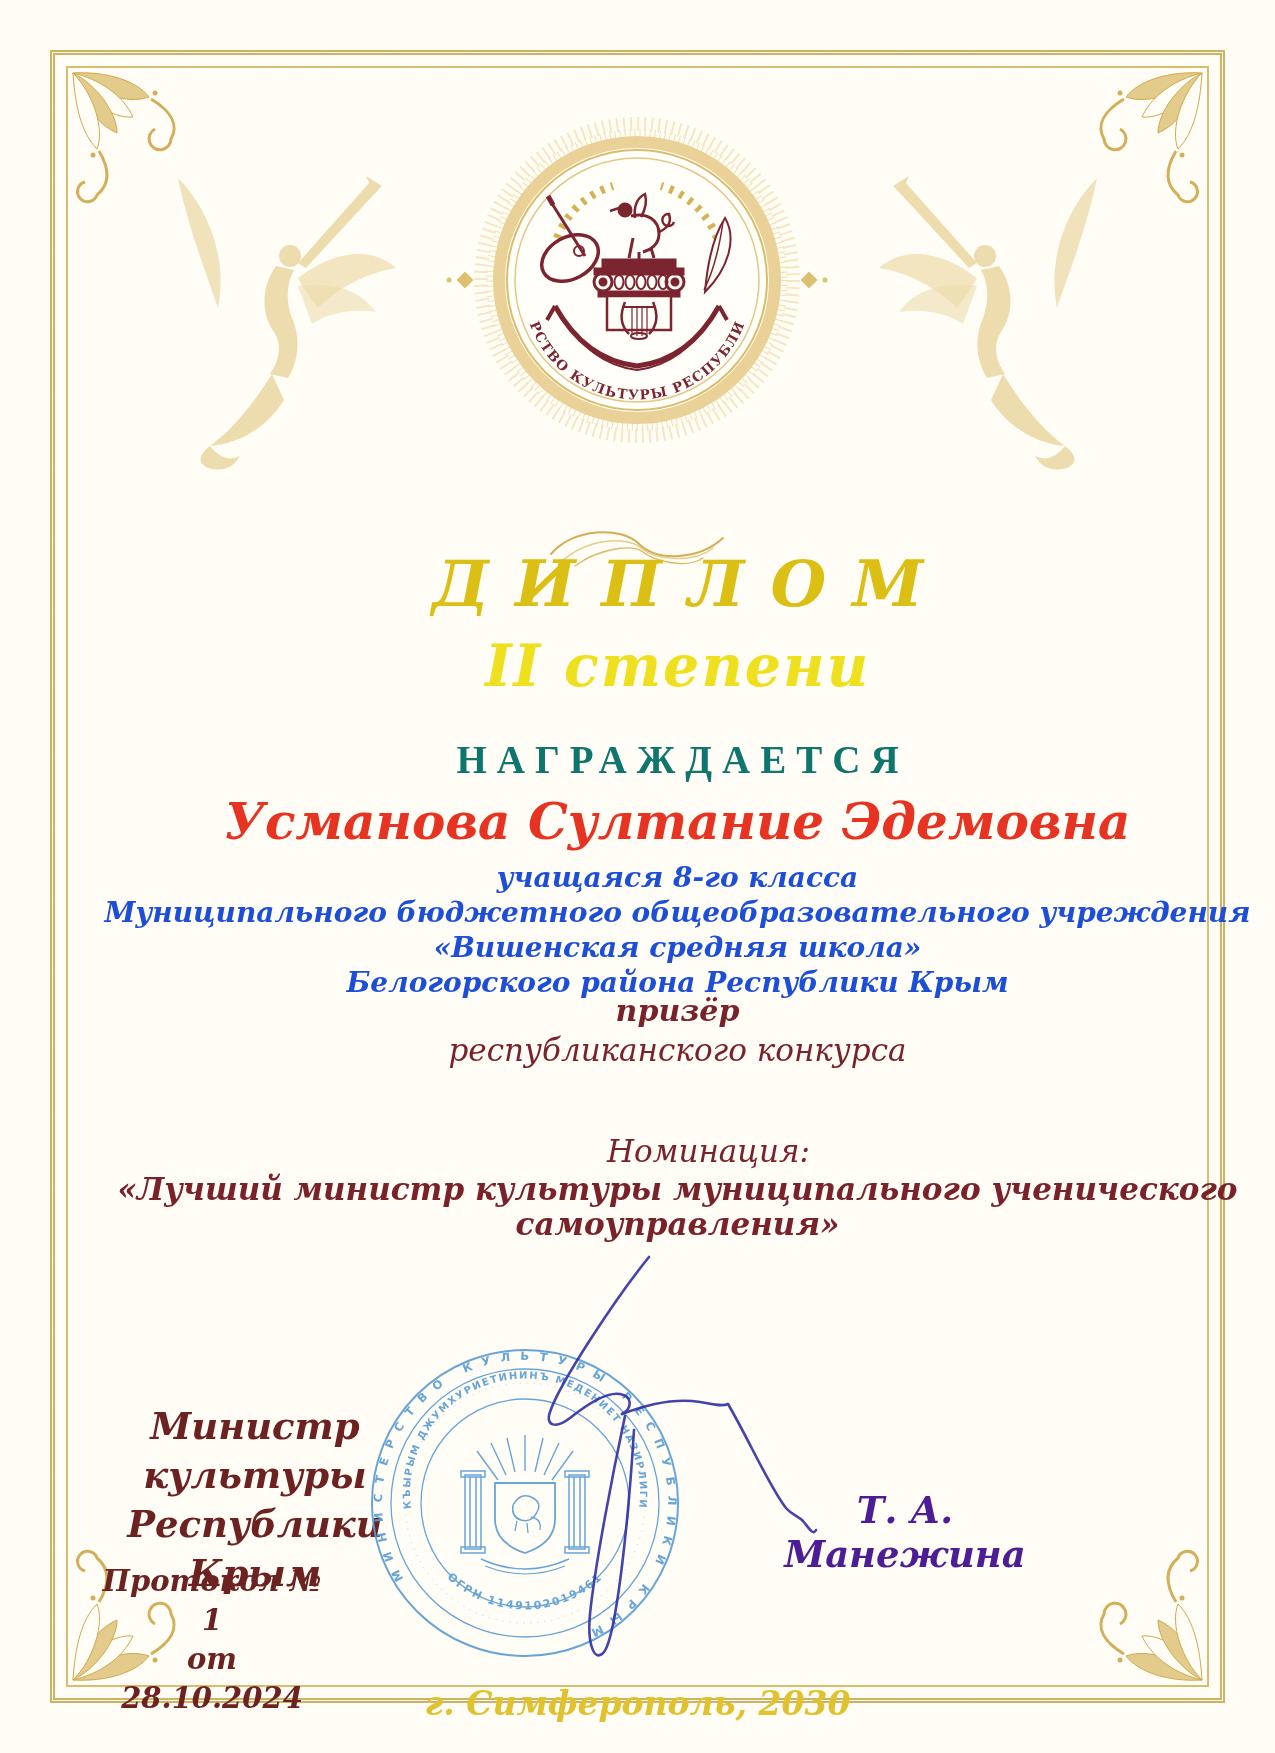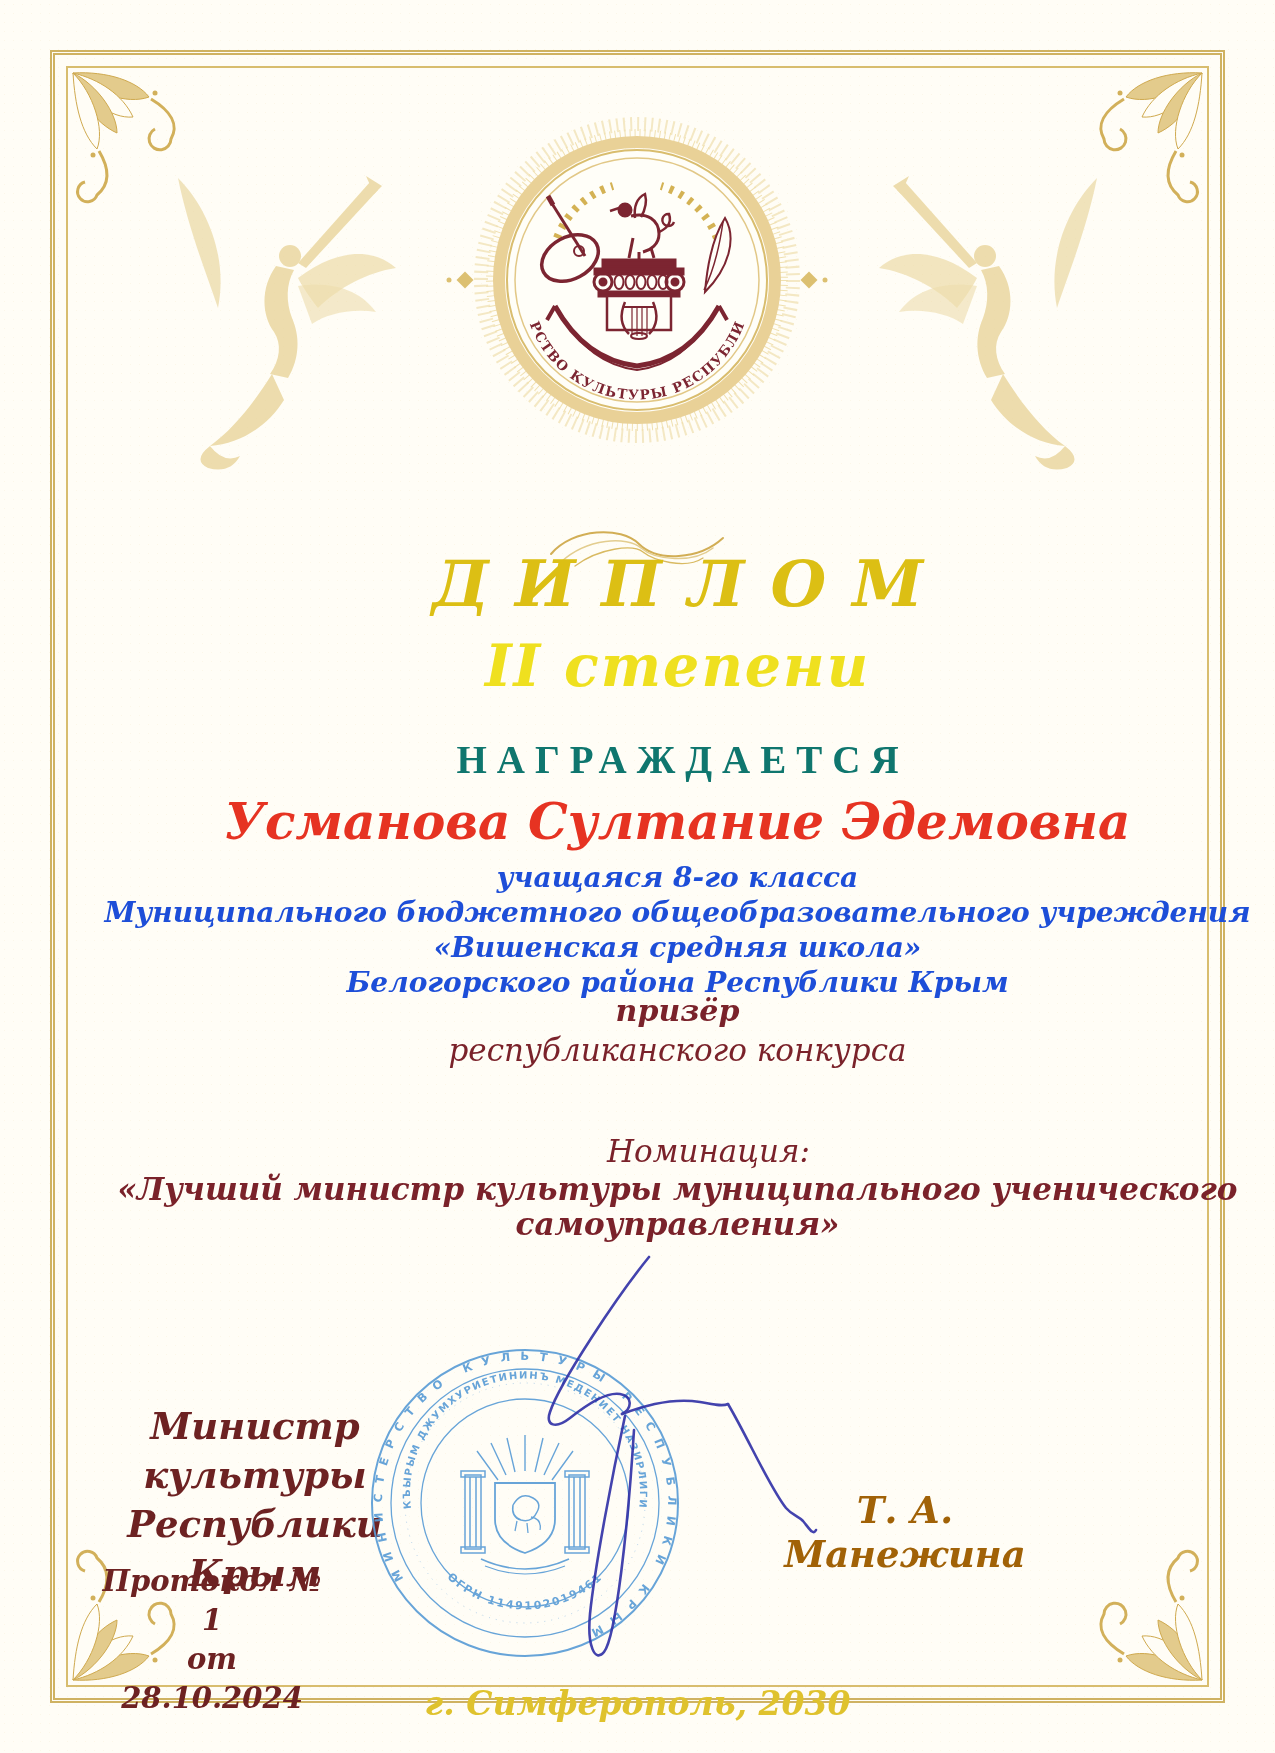--- a/index.html
+++ b/index.html
@@ -47,21 +47,21 @@
   .result{top:994px;font-size:30px;font-weight:700;font-style:italic;color:#7a222a;}
   .contest-level{top:1033px;font-size:31px;font-weight:400;font-style:italic;color:#7a222a;}
   .contest-name{top:1070px;font-size:32px;font-weight:700;font-style:italic;color:#7a222a;}
   .nom-label{top:1134px;font-size:31px;font-weight:400;font-style:italic;color:#7a222a;padding-left:31px;}
   .nom-name{top:1172px;font-size:31px;font-weight:700;font-style:italic;color:#7a222a;}
 
   
   .minister{position:absolute;left:88px;top:1402px;width:334px;text-align:center;
             font-size:37px;font-weight:700;font-style:italic;color:#6d2222;line-height:49px;}
   .signer{position:absolute;left:752px;top:1488px;width:306px;text-align:center;
-          font-size:37px;font-weight:700;font-style:italic;color:#a16207;}
+          font-size:37px;font-weight:700;font-style:italic;color:#4c1d95;}
   .protocol{position:absolute;left:92px;top:1562px;width:240px;text-align:center;
             font-size:29px;font-weight:600;font-style:italic;color:#6d2222;line-height:39px;}
   .place{position:absolute;left:0;top:1684px;width:100%;text-align:center;
          font-size:33px;font-weight:700;font-style:italic;color:#dfc22d;}
 
   .stamp{position:absolute;left:365px;top:1343px;width:320px;height:320px;opacity:.92;}
   .signature{position:absolute;inset:0;pointer-events:none;}
 </style>
 </head>
 <body>

